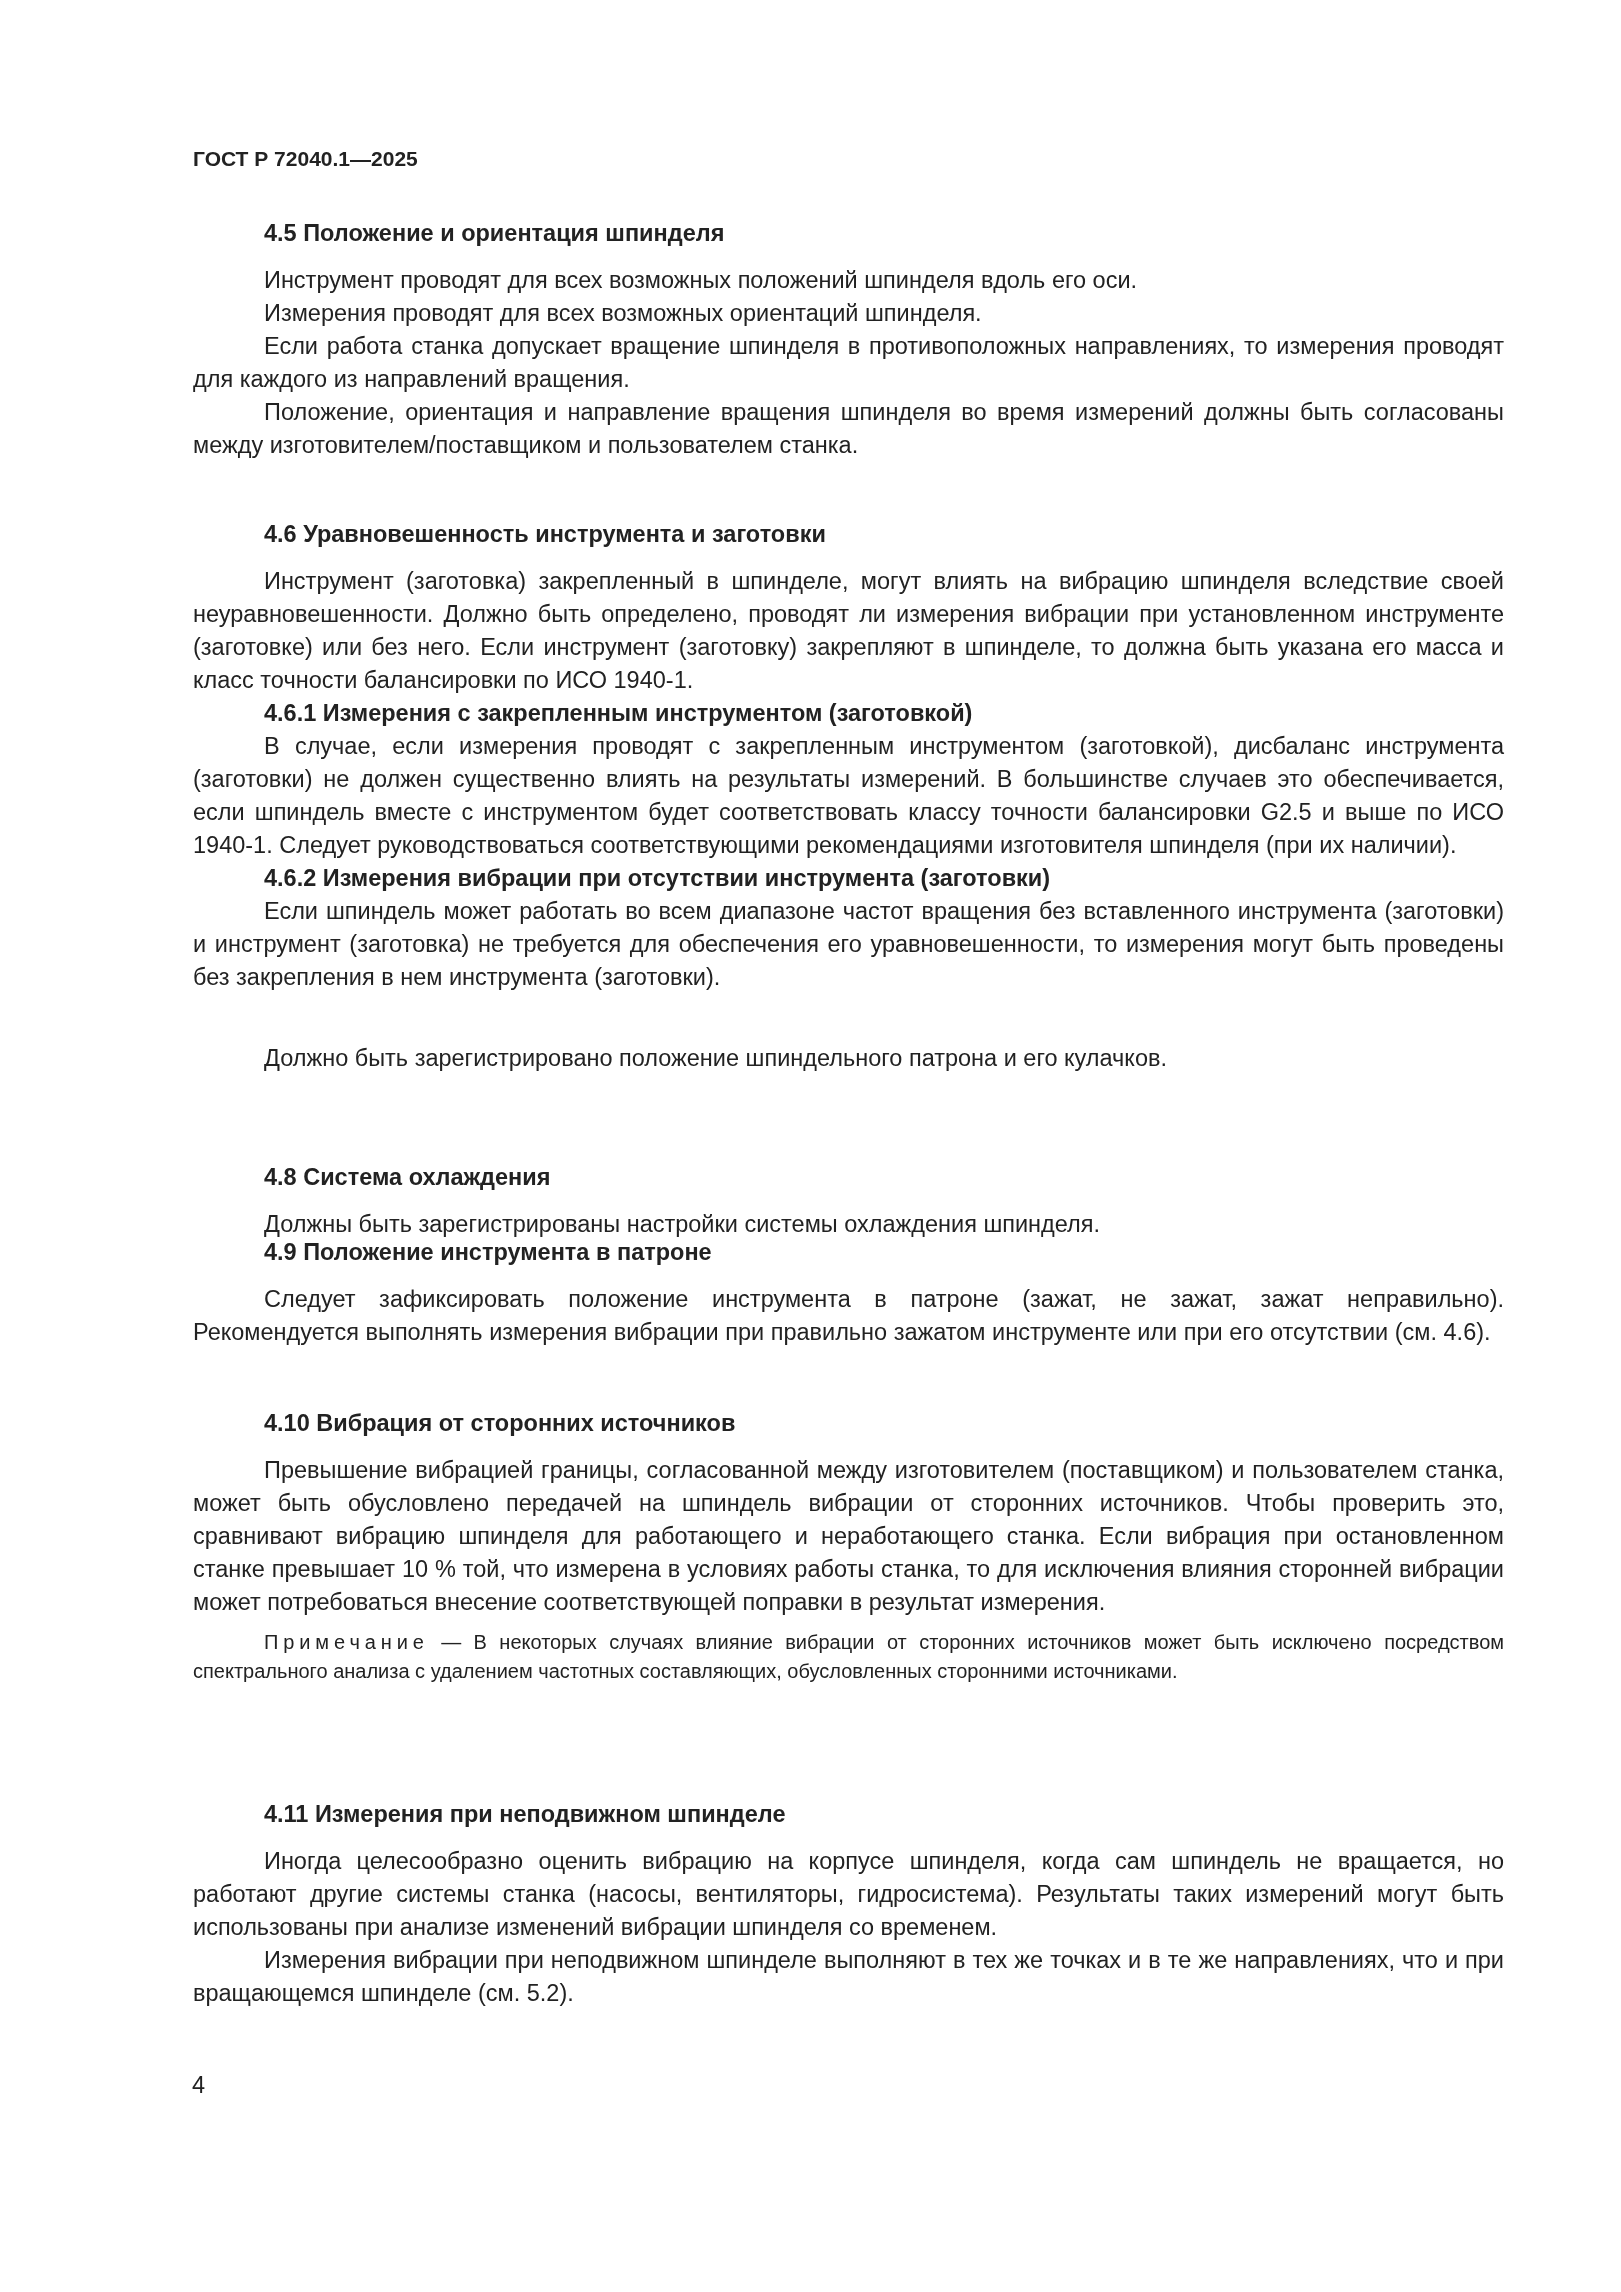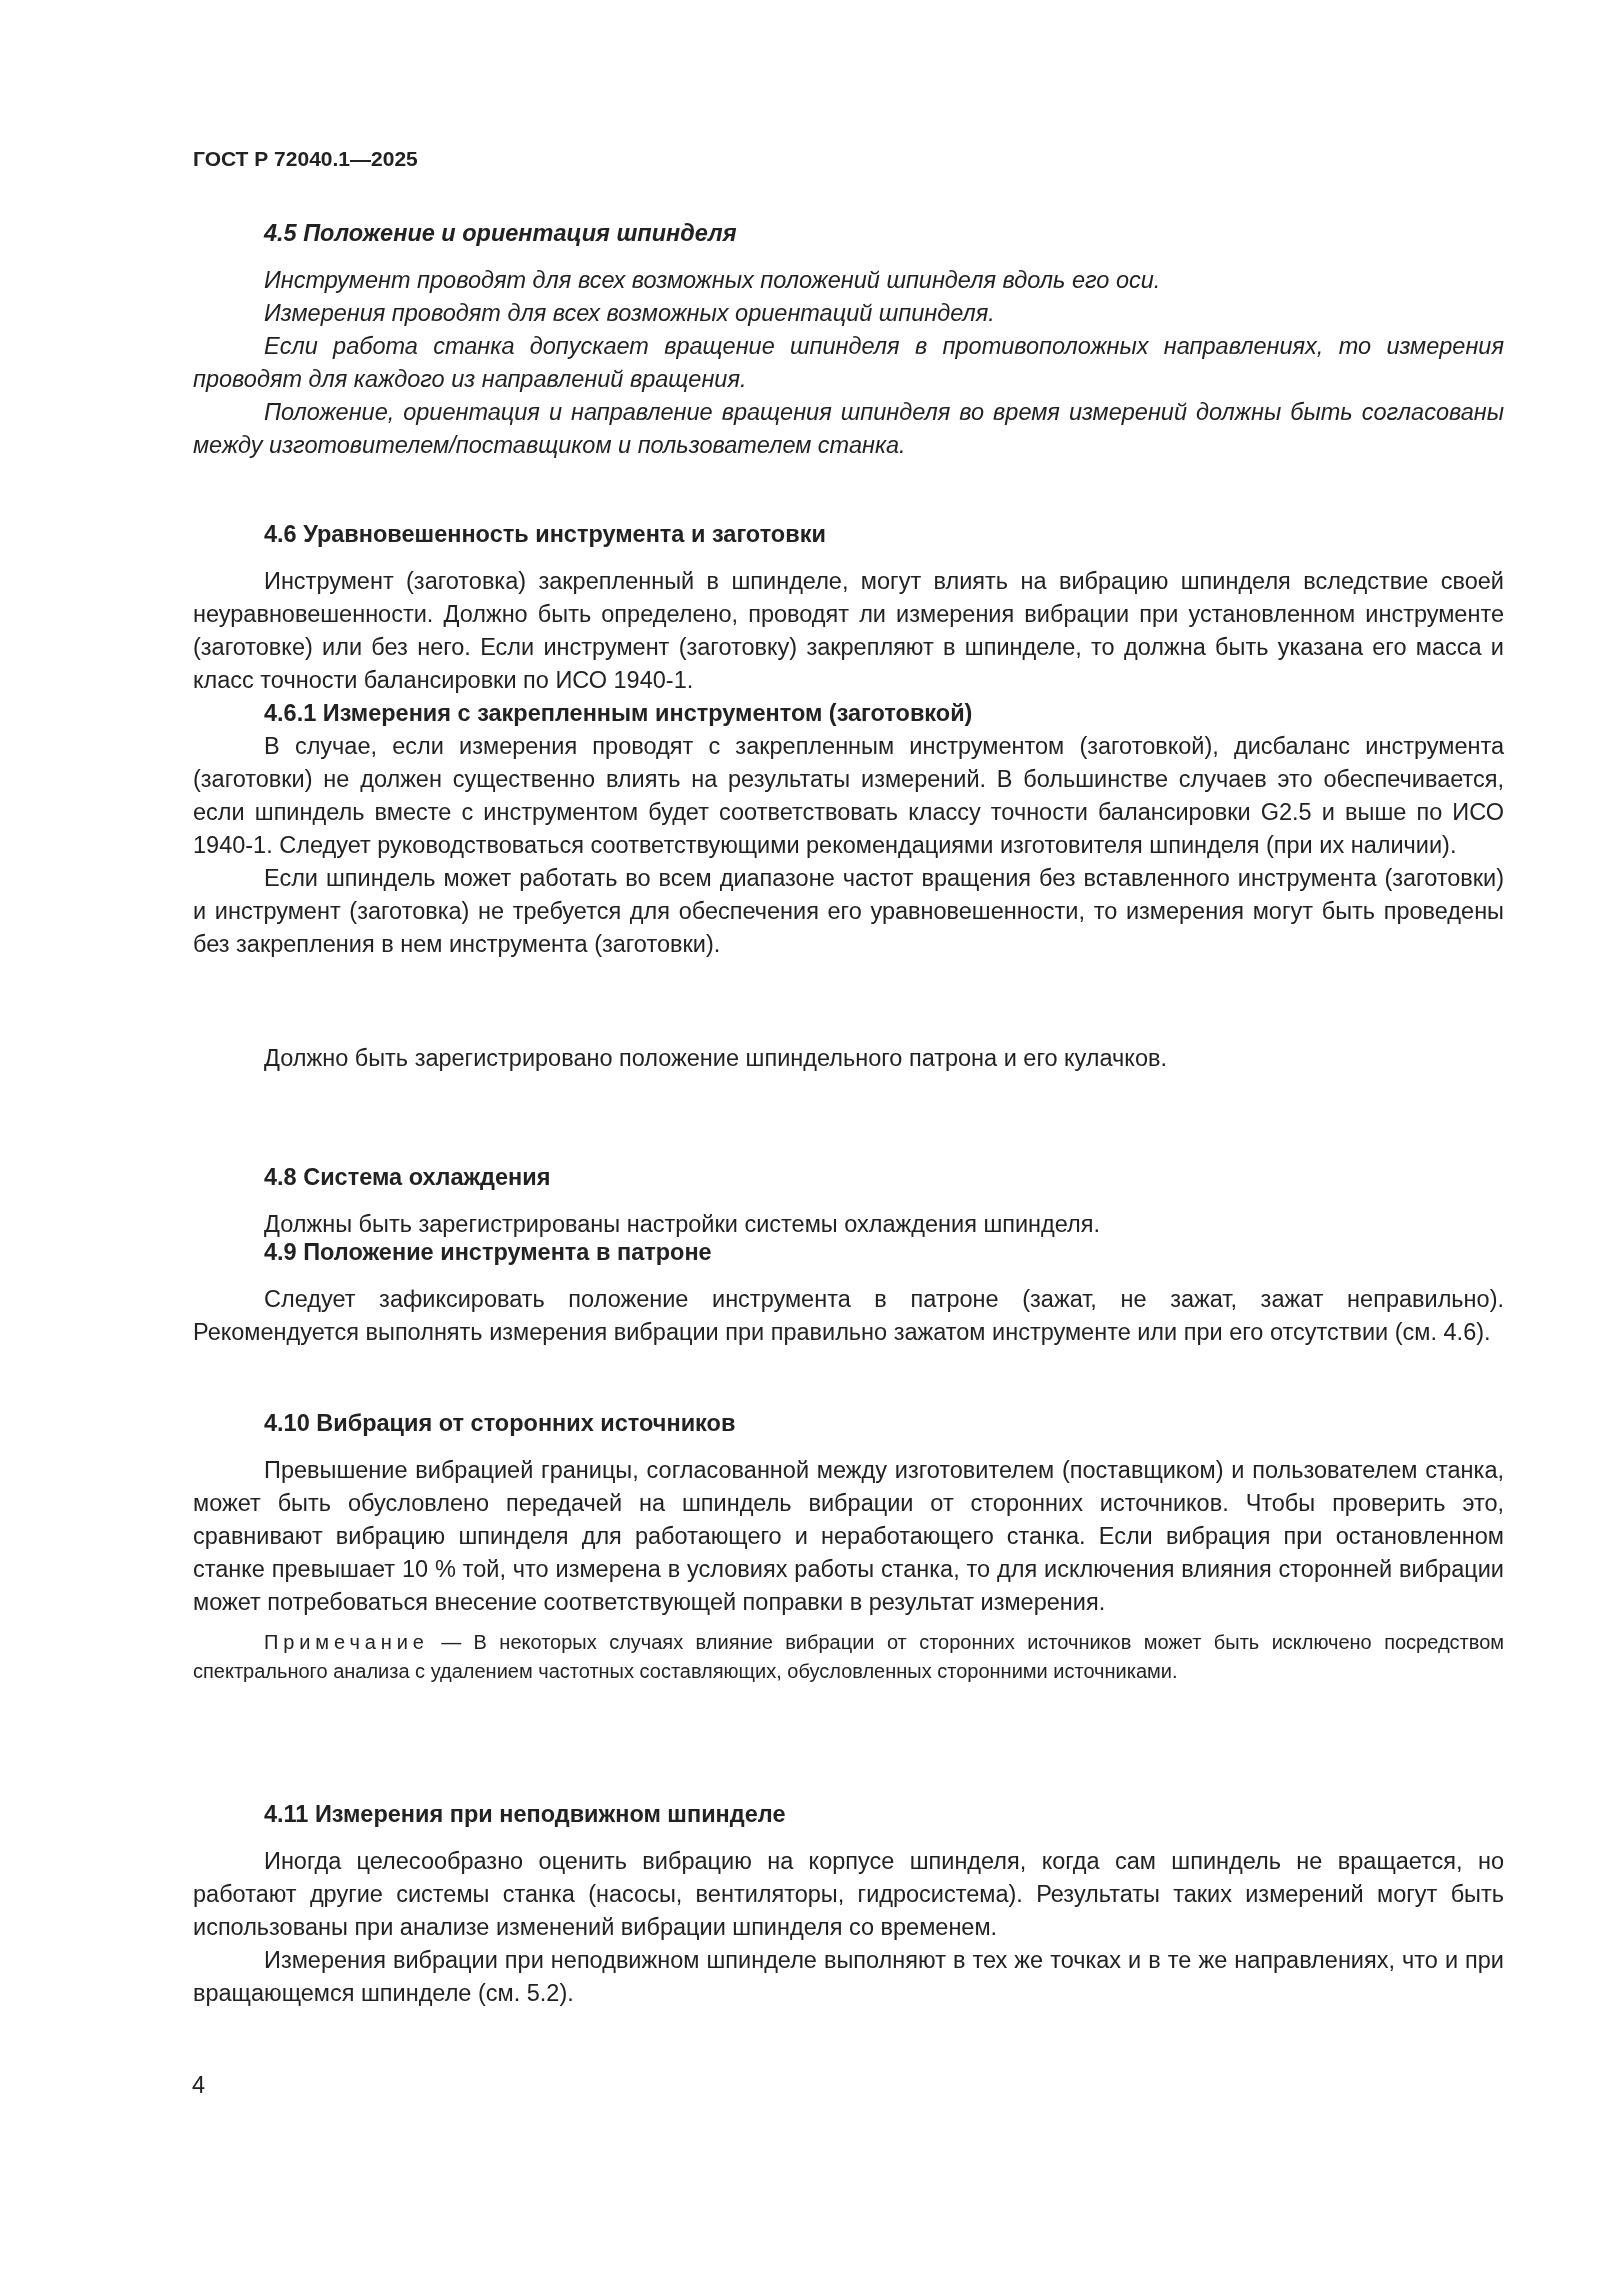--- a/index.html
+++ b/index.html
@@ -26,35 +26,36 @@
     font-family: "Liberation Sans", sans-serif; font-size: 23.5px; color: #222222;
   }
 </style>
 </head>
 <body>
 
 <div class="doc-header">ГОСТ Р 72040.1—2025</div>
 
 <div class="page">
 
-  <div style="position:absolute; top:217px; left:0; width:1311px;font-style:italic;">
+  <div style="position:absolute; top:217px; left:0; width:1311px;">
     <p class="h">4.5 Положение и ориентация шпинделя</p>
     <div style="height:13.7px"></div>
     <p class="p">Инструмент проводят для всех возможных положений шпинделя вдоль его оси.</p>
     <p class="p">Измерения проводят для всех возможных ориентаций шпинделя.</p>
     <p class="p">Если работа станка допускает вращение шпинделя в противоположных направлениях, то измерения проводят для каждого из направлений вращения.</p>
     <p class="p">Положение, ориентация и направление вращения шпинделя во время измерений должны быть согласованы между изготовителем/поставщиком и пользователем станка.</p>
   </div>
 
   <div style="position:absolute; top:498px; left:0; width:1311px;margin-top:20px;">
     <p class="h">4.6 Уравновешенность инструмента и заготовки</p>
     <div style="height:13.7px"></div>
     <p class="p">Инструмент (заготовка) закрепленный в шпинделе, могут влиять на вибрацию шпинделя вследствие своей неуравновешенности. Должно быть определено, проводят ли измерения вибрации при установленном инструменте (заготовке) или без него. Если инструмент (заготовку) закрепляют в шпинделе, то должна быть указана его масса и класс точности балансировки по ИСО 1940-1.</p>
     <p class="h">4.6.1 Измерения с закрепленным инструментом (заготовкой)</p>
     <p class="p">В случае, если измерения проводят с закрепленным инструментом (заготовкой), дисбаланс инструмента (заготовки) не должен существенно влиять на результаты измерений. В большинстве случаев это обеспечивается, если шпиндель вместе с инструментом будет соответствовать классу точности балансировки G2.5 и выше по ИСО 1940-1. Следует руководствоваться соответствующими рекомендациями изготовителя шпинделя (при их наличии).</p>
+    <p class="h">4.6.2 Измерения вибрации при отсутствии инструмента (заготовки)</p>
     <p class="p">Если шпиндель может работать во всем диапазоне частот вращения без вставленного инструмента (заготовки) и инструмент (заготовка) не требуется для обеспечения его уравновешенности, то измерения могут быть проведены без закрепления в нем инструмента (заготовки).</p>
   </div>
 
   <div style="position:absolute; top:1028px; left:0; width:1311px;">
     <div style="height:13.7px"></div>
     <p class="p">Должно быть зарегистрировано положение шпиндельного патрона и его кулачков.</p>
   </div>
 
   <div style="position:absolute; top:1133px; left:0; width:1311px;margin-top:28px;">
     <p class="h">4.8 Система охлаждения</p>

